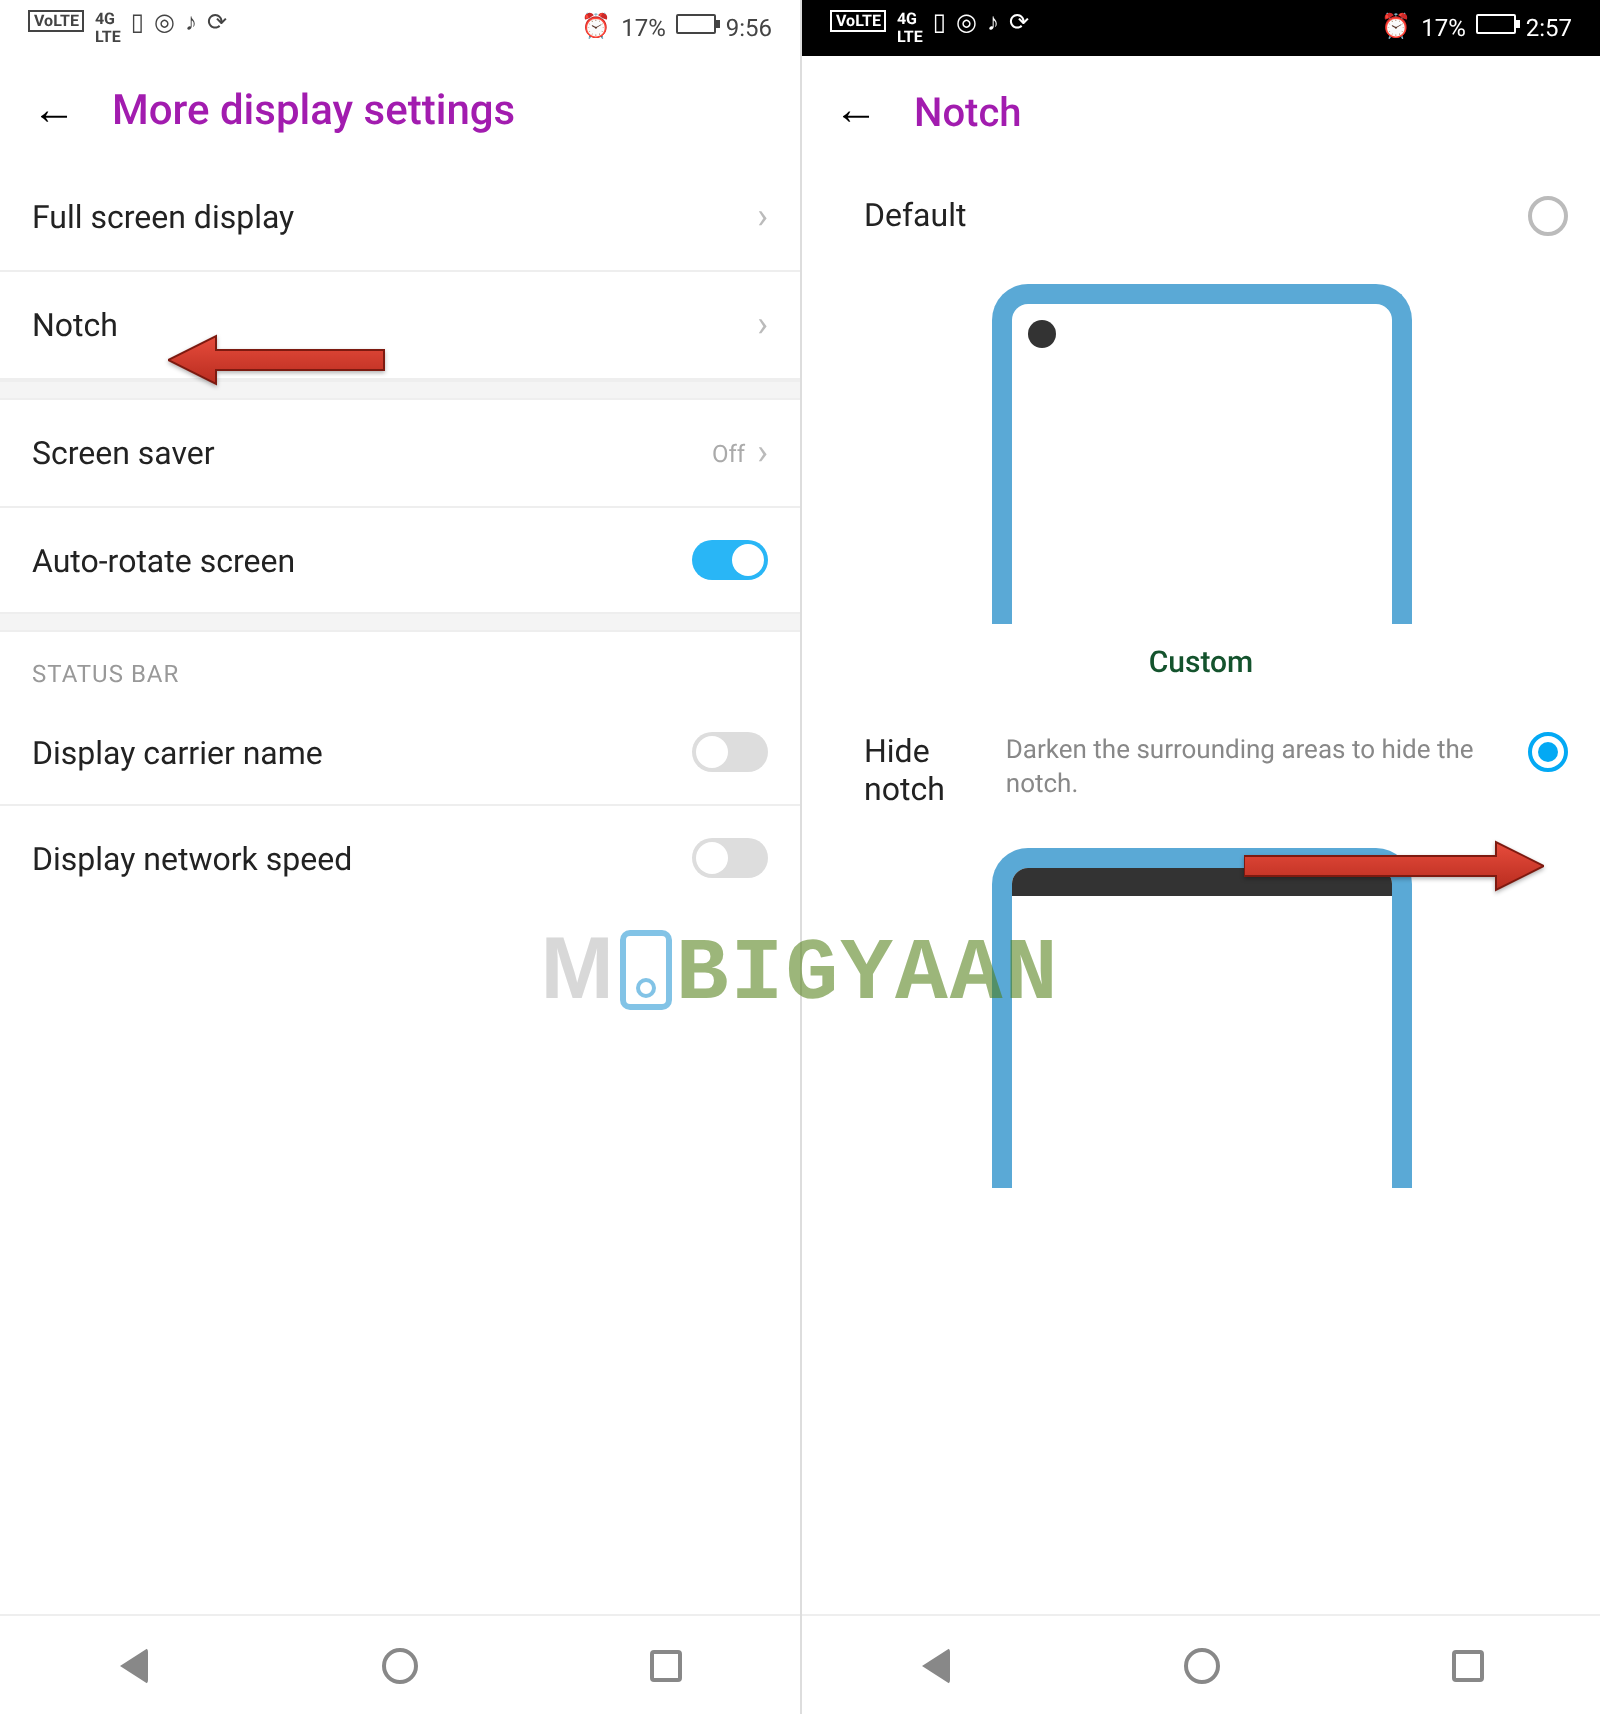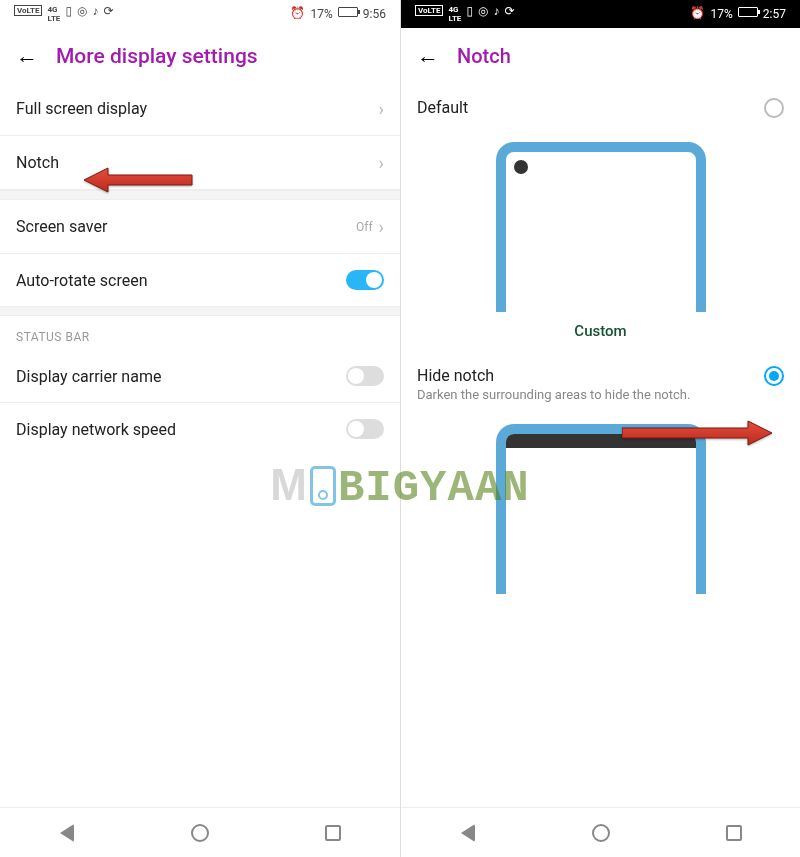--- a/index.html
+++ b/index.html
@@ -50,21 +50,21 @@
   .row {
     display: flex; align-items: center;
     padding: 16px 16px;
     border-bottom: 1px solid #eee;
     justify-content: space-between;
     position: relative;
   }
   .row.noborder { border-bottom: none; }
   .row-label { font-size: 16px; color:#222; }
   .row-sub { font-size: 13px; color:#888; margin-top:2px; line-height:1.3; }
-  .row-text { display:flex; flex-direction:column; flex:1; padding-right:10px; }
+  .row-text { display:flex; flex-direction:row; flex:1; padding-right:10px;margin-left:15px; }
   .chevron { color:#bbb; font-size:18px; }
   .value-off { color:#aaa; font-size:12px; margin-right:6px; }
   .gap { height: 10px; background:#f4f4f4; border-top:1px solid #eee; border-bottom:1px solid #eee; }
   .section-header { font-size:12px; color:#999; padding: 14px 16px 6px 16px; letter-spacing:0.5px; }
 
   
   .toggle {
     width: 38px; height: 20px; border-radius: 20px; position: relative;
   }
   .toggle.on { background:#29b6f6; }

